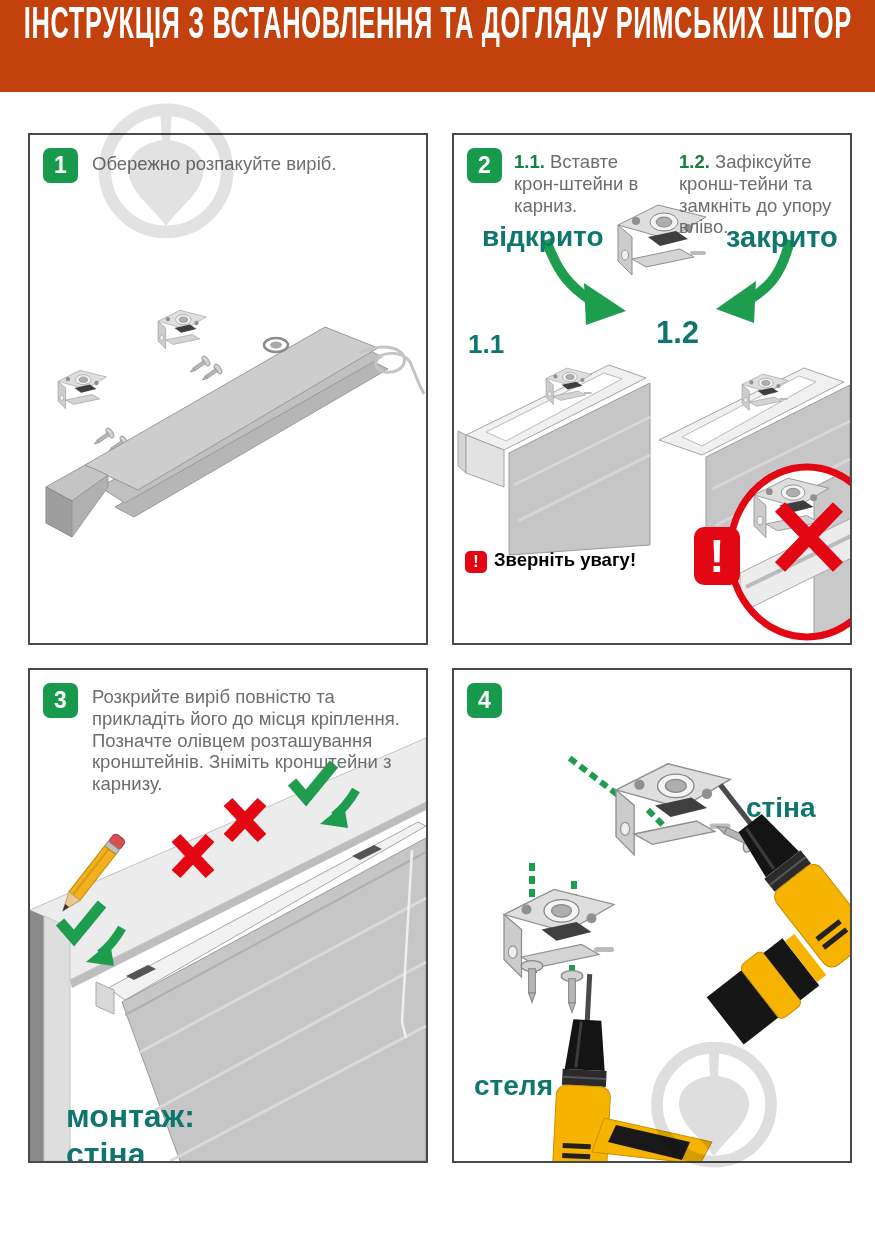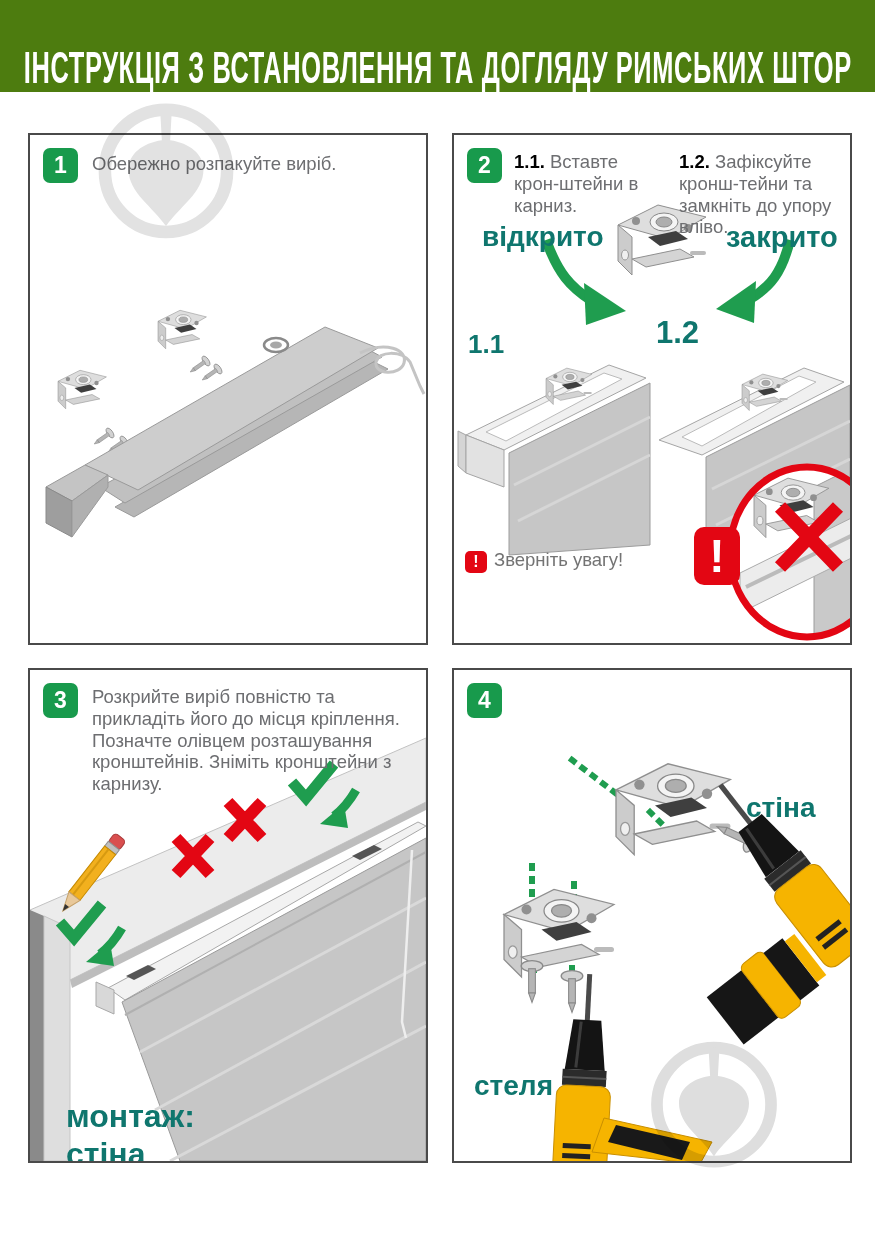--- a/index.html
+++ b/index.html
@@ -1,32 +1,32 @@
 <!DOCTYPE html>
 <html><head>
 <meta charset="utf-8">
 <style>
   html,body{margin:0;padding:0;background:#fff;}
   .page{position:relative;width:875px;height:1241px;background:#ffffff;overflow:hidden;
         font-family:"Liberation Sans",sans-serif;}
-  .header{position:absolute;left:0;top:0;width:875px;height:92px;background:#4d7c0f;
-          display:flex;align-items:flex-end;justify-content:center;}
+  .header{position:absolute;left:0;top:0;width:875px;height:92px;background:#c2410c;
+          display:flex;align-items:flex-start;justify-content:center;}
   .header .t{color:#ffffff;font-weight:bold;font-size:41px;letter-spacing:1px;
              transform:scale(0.62,1.1);white-space:nowrap;}
   .panel{position:absolute;width:400px;background:#fff;border:2px solid #4a4a4a;
          box-sizing:border-box;overflow:hidden;}
   #p1{left:28px;top:133px;height:512px}
   #p2{left:452px;top:133px;height:512px}
   #p3{left:28px;top:668px;height:495px}
   #p4{left:452px;top:668px;height:495px}
   .badge{position:absolute;left:13px;top:13px;width:35px;height:35px;background:#189a4c;
          border-radius:7px;color:#fff;font-weight:bold;font-size:23px;
          display:flex;align-items:center;justify-content:center;z-index:5}
   .stext{position:absolute;color:#6d6e71;font-size:18.5px;line-height:1.18;z-index:5}
-  .stext b{color:#000000}
+  .stext b{color:#15803d}
   .glabel{position:absolute;color:#0f766e;font-weight:bold;z-index:6}
   .svgart{position:absolute;left:0;top:0;z-index:1}
   .wicon{position:absolute;width:22px;height:22px;background:#e30613;border-radius:5px;
          color:#fff;font-weight:bold;font-size:16px;display:flex;align-items:center;
          justify-content:center;z-index:6}
   .bigbang{position:absolute;left:240px;top:392px;width:46px;height:58px;background:#e30613;
            border-radius:10px;color:#fff;font-weight:bold;font-size:46px;display:flex;
            align-items:center;justify-content:center;z-index:7}
   .wm{position:absolute;mix-blend-mode:multiply;z-index:8;pointer-events:none}
 </style>
@@ -144,21 +144,21 @@
     <div class="stext" style="left:225px;top:16px;width:172px">
       <b>1.2.</b>
       <span>Зафіксуйте кронш-тейни та замкніть до упору вліво.</span>
     </div>
     <div class="glabel" style="left:28px;top:86px;font-size:28px">відкрито</div>
     <div class="glabel" style="left:272px;top:86px;font-size:29px">закрито</div>
     <div class="glabel" style="left:14px;top:194px;font-size:26px">1.1</div>
     <div class="glabel" style="left:202px;top:180px;font-size:31px">1.2</div>
     <div class="bigbang">!</div>
     <div class="wicon" style="left:11px;top:416px">!</div>
-    <div class="stext" style="left:40px;top:414px;font-weight:normal;color:#737373;font-size:18.5px">Зверніть увагу!</div>
+    <div class="stext" style="left:40px;top:414px;font-weight:bold;color:#000000;font-size:18.5px">Зверніть увагу!</div>
   </div>
 
   <div class="panel" id="p3">
     <svg class="svgart" width="396" height="491" viewBox="0 0 396 491">
 
       <polygon points="0,240 396,68 396,132 40,310" fill="#ececec" stroke="#c2c2c2"></polygon>
       <polygon points="40,310 396,132 396,140 42,318" fill="#bdbdbd"></polygon>
       <polygon points="0,240 14,246 14,491 0,491" fill="#8a8a8a"></polygon>
       <polygon points="14,246 40,258 40,491 14,491" fill="#dedede" stroke="#c6c6c6"></polygon>
 

